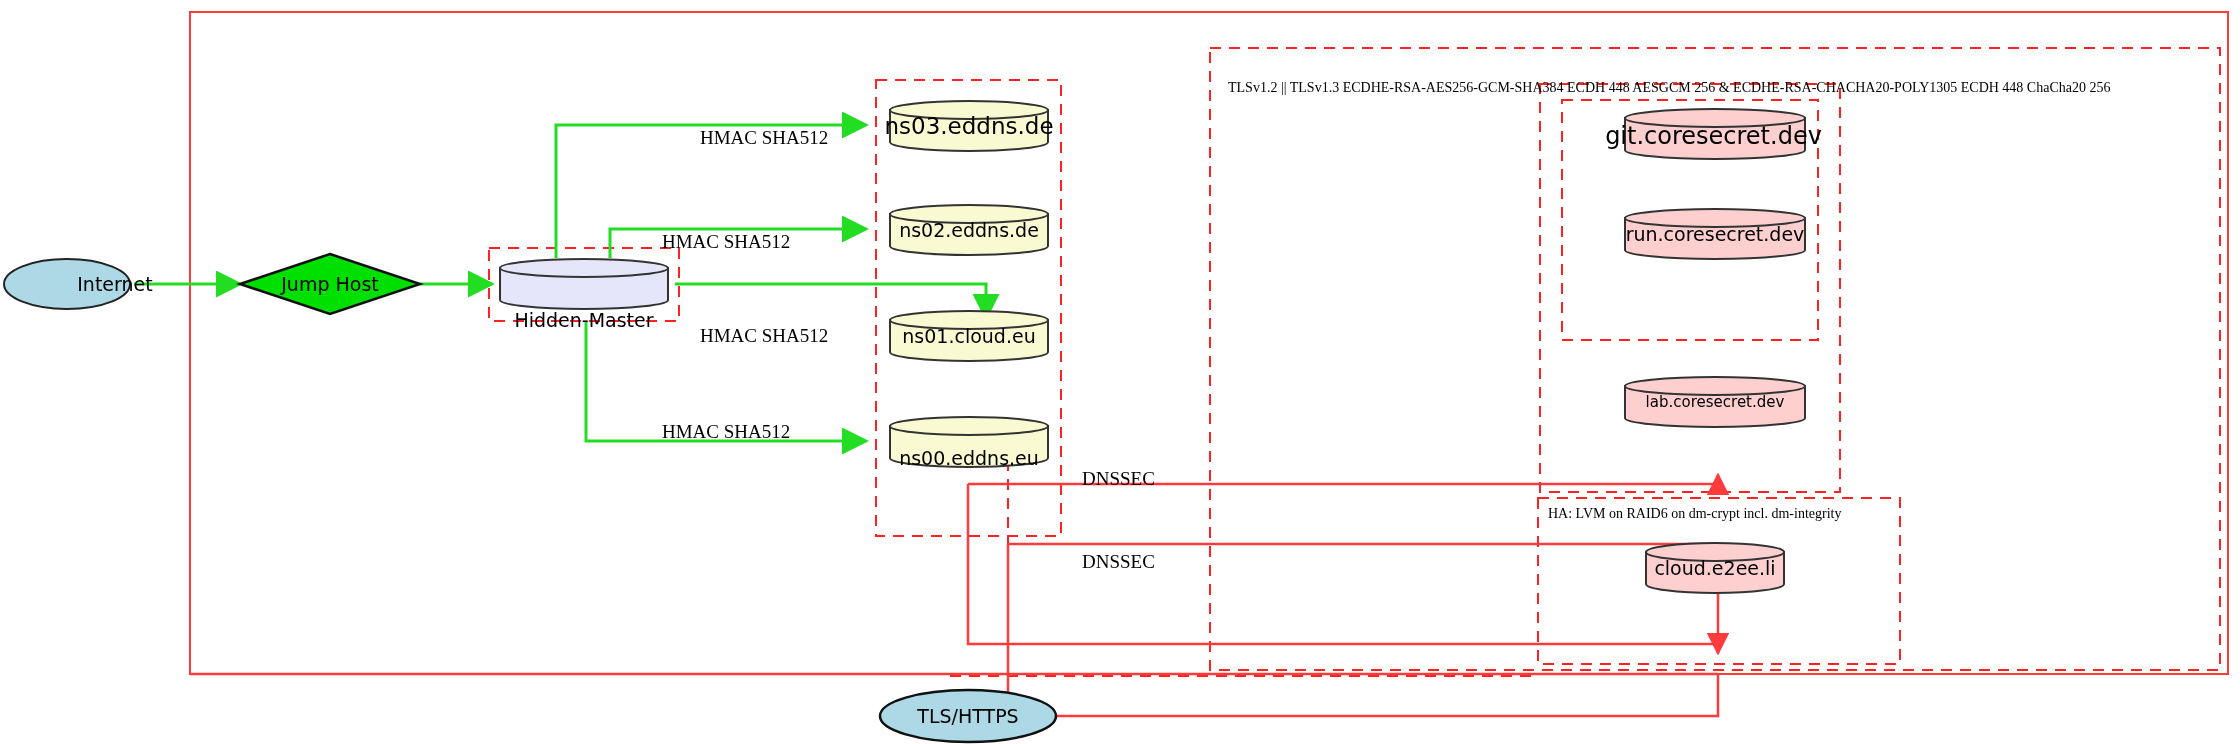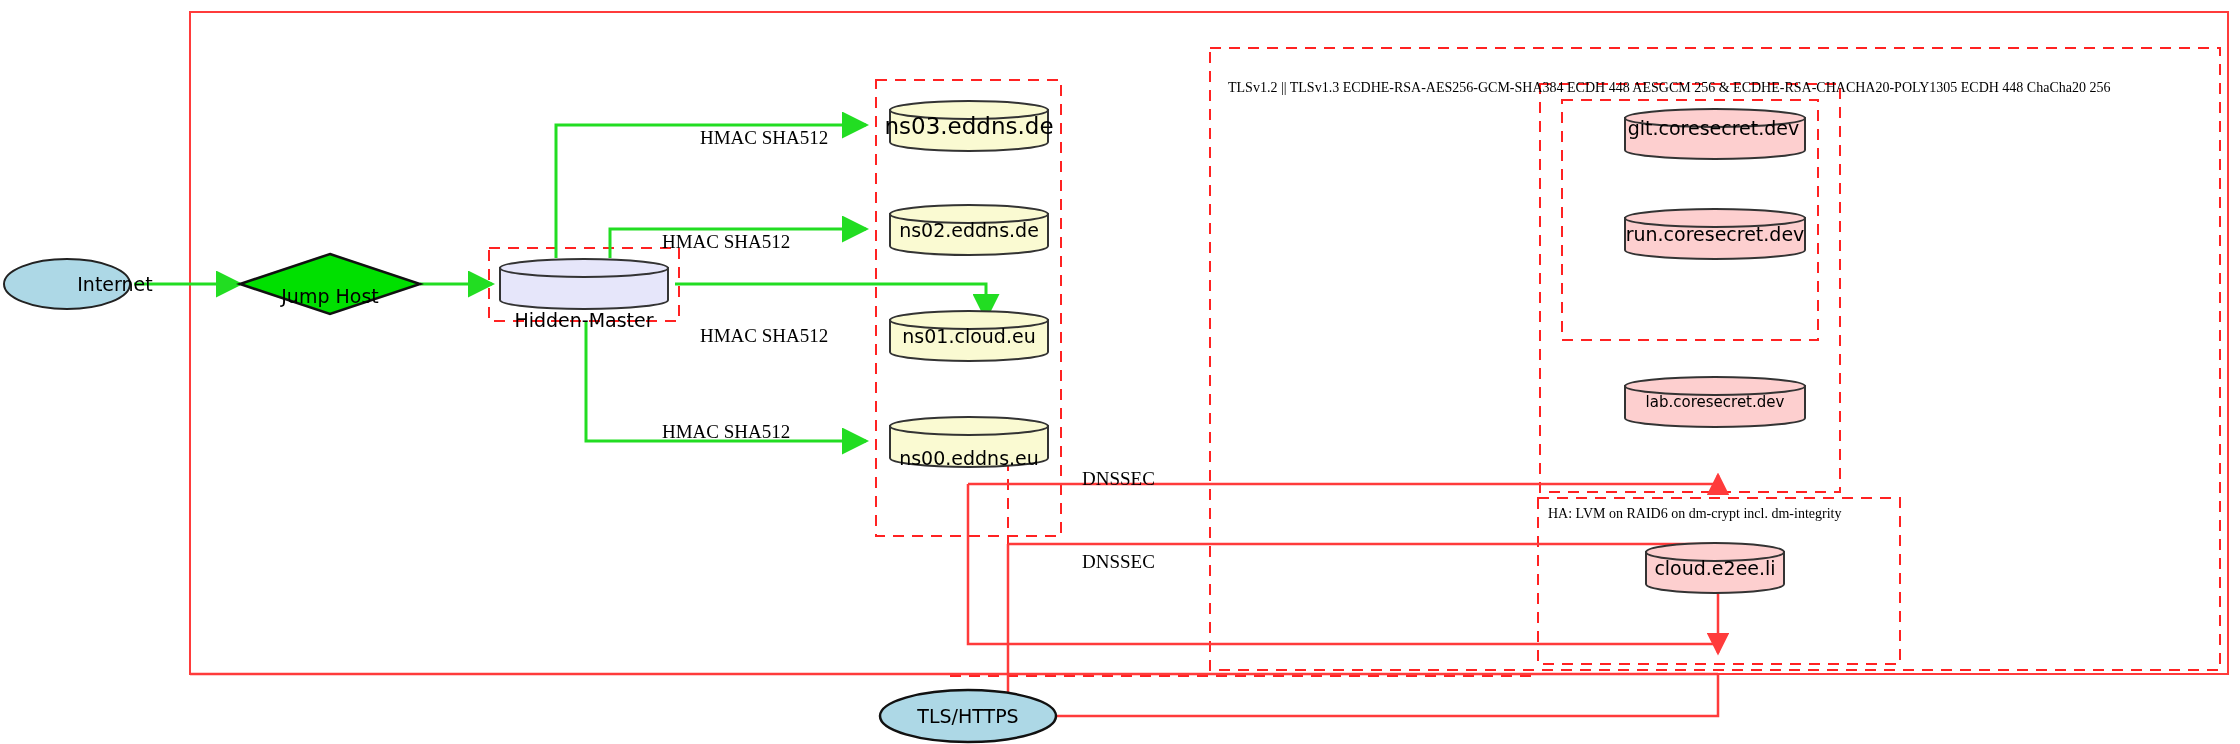--- a/index.html
+++ b/index.html
@@ -138,33 +138,33 @@
     <ellipse cx="968" cy="716" rx="88" ry="26" fill="#add8e6" stroke="#111" stroke-width="2.5"></ellipse>
   </svg>
 
 
   <div class="cluster-label" style="left:1228px;top:52px;font-size:14px;margin-top:28px;">TLSv1.2 || TLSv1.3 ECDHE-RSA-AES256-GCM-SHA384 ECDH 448 AESGCM 256 &amp; ECDHE-RSA-CHACHA20-POLY1305 ECDH 448 ChaCha20 256</div>
 
   <div class="cluster-label" style="left:1548px;top:506px;font-size:14px;">HA: LVM on RAID6 on dm-crypt incl. dm-integrity</div>
 
   <div class="node-label" style="left:4px;top:271px;width:126px;height:26px;font-size:19px;padding-left:48px;">Internet</div>
 
-  <div class="node-label" style="left:258px;top:271px;width:144px;height:26px;font-size:19px;margin-top:12px;">Jump Host</div>
+  <div class="node-label" style="left:258px;top:271px;width:144px;height:26px;font-size:19px;">Jump Host</div>
 
   <div class="node-label" style="left:500px;top:271px;width:168px;height:26px;font-size:19px;margin-top:36px;">Hidden-Master</div>
 
   <div class="node-label" style="left:890px;top:113px;width:158px;height:26px;font-size:23px;">ns03.eddns.de</div>
 
   <div class="node-label" style="left:890px;top:217px;width:158px;height:26px;font-size:19px;">ns02.eddns.de</div>
 
   <div class="node-label" style="left:890px;top:323px;width:158px;height:26px;font-size:19px;">ns01.cloud.eu</div>
 
   <div class="node-label" style="left:890px;top:429px;width:158px;height:26px;font-size:19px;margin-top:16px;">ns00.eddns.eu</div>
 
-  <div class="node-label" style="left:1625px;top:115px;width:177px;height:26px;font-size:19px;">git.coresecret.dev</div>
+  <div class="node-label" style="left:1625px;top:123px;width:177px;height:26px;font-size:24px;">git.coresecret.dev</div>
 
   <div class="node-label" style="left:1625px;top:221px;width:180px;height:26px;font-size:19px;">run.coresecret.dev</div>
 
   <div class="node-label" style="left:1625px;top:389px;width:180px;height:26px;font-size:15px;">lab.coresecret.dev</div>
 
   <div class="node-label" style="left:1646px;top:555px;width:138px;height:26px;font-size:19px;">cloud.e2ee.li</div>
 
   <div class="node-label" style="left:880px;top:703px;width:176px;height:26px;font-size:19px;">TLS/HTTPS</div>
 
   <div class="edge-label" style="left:700px;top:112px;font-size:19px;">HMAC SHA512</div>

